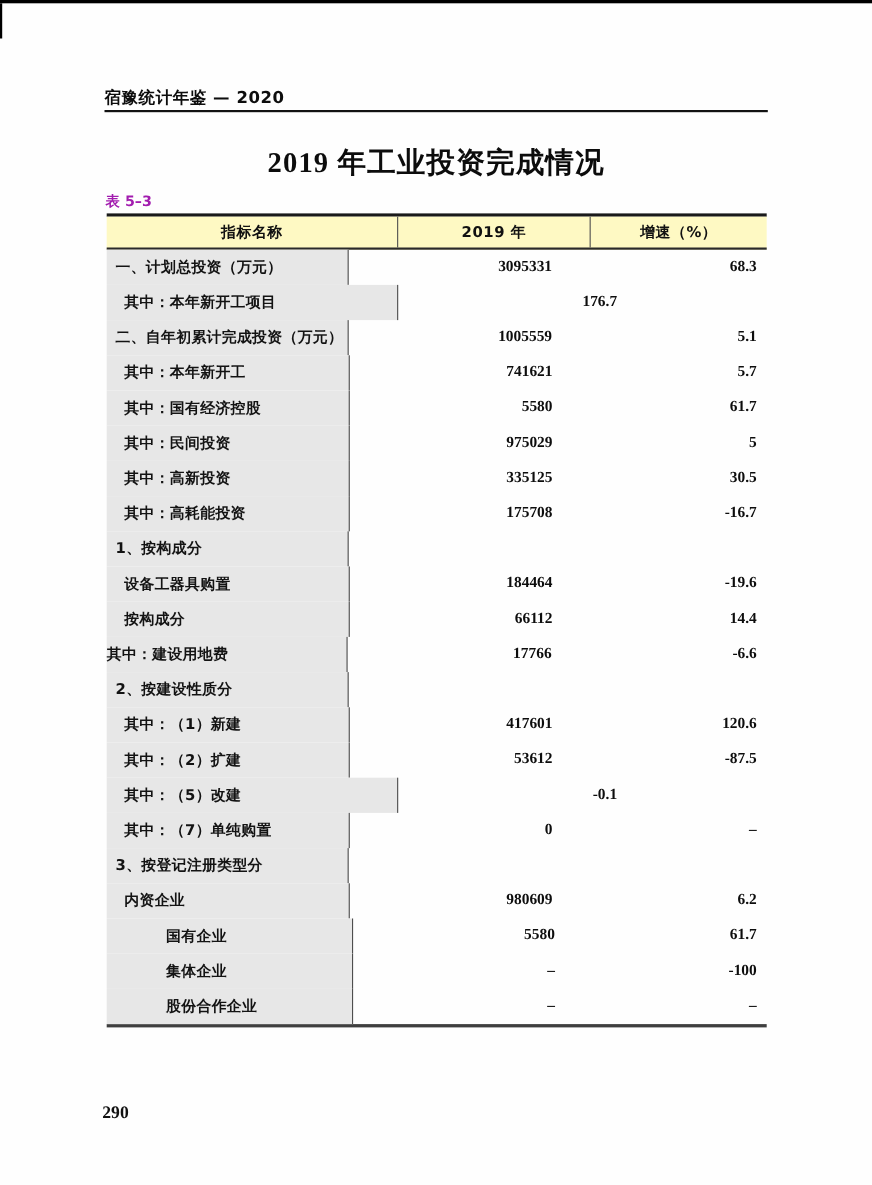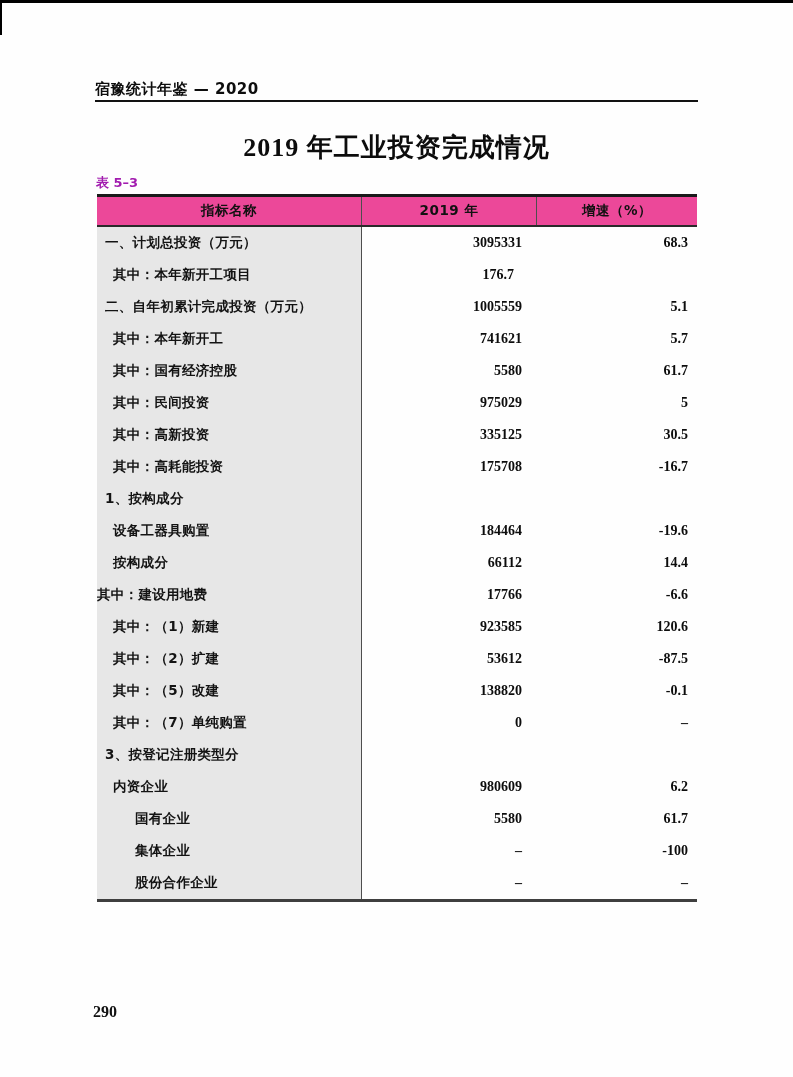--- a/index.html
+++ b/index.html
@@ -23,46 +23,46 @@
     letter-spacing:1px; color:#0c0c0c; line-height:32px;
   }
   .table-label {
     position:absolute; left:96px; top:174px; font-size:13px; font-weight:700; color:#a21caf;
   }
 
   .dtable {
     position:absolute; left:97px; top:194px; width:600px;
     border-top:3px solid #1a1a1a; border-bottom:3px solid #3f3f3f;
   }
-  .thead { display:flex; height:30px; background:#ec4899; border-bottom:2px solid #2a2a2a; }
+  .thead { display:flex; height:30px; background:#fef9c3; border-bottom:2px solid #2a2a2a; }
   .hc {
     display:flex; align-items:center; justify-content:center;
     font-size:13.5px; font-weight:700; letter-spacing:0.5px; color:#111;
   }
   .c1 { width:265px; }
   .c2 { width:174px; }
   .c3 { width:161px; }
   .thead .c1, .trow .c1 { border-right:1px solid #4e4e4e; }
   .thead .c3 { border-left:1px solid #4e4e4e; }
 
-  .trow { display:flex; height:32px; }
+  .trow { display:flex; height:32px;gap:47px; }
   .trow .c1 {
     background:#e7e7e7; display:flex; align-items:center;
     font-size:13.5px; font-weight:700; letter-spacing:0.3px; color:#131313;
   }
   .num {
     font-family:"Liberation Serif", serif; font-size:14px; font-weight:700; color:#0d0d0d;
     display:flex; align-items:center; justify-content:flex-end;
   }
   .trow .c2 { padding-right:14px;padding-left:36px; }
   .trow .c3 { padding-right:9px; }
   .ind1 { padding-left:8px; }
   .ind2 { padding-left:16px; }
   .ind3 { }
-  .ind4 { padding-left:38px; }
+  .ind4 { padding-left:54px; }
 
   .page-number {
     position:absolute; left:93px; top:1003px;
     font-family:"Liberation Serif", serif; font-size:16px; font-weight:700; color:#111;
   }
 </style>
 </head>
 <body>
 
 <div class="page">
@@ -135,32 +135,36 @@
           <div class="c1 ind2">按构成分</div>
           <div class="c2 num">66112</div>
           <div class="c3 num">14.4</div>
         </div>
         <div class="trow">
           <div class="c1 ind3">其中：建设用地费</div>
           <div class="c2 num">17766</div>
           <div class="c3 num">-6.6</div>
         </div>
         <div class="trow">
+          <div class="c1 ind1">2、按建设性质分</div>
+          <div class="c2 num"></div>
+          <div class="c3 num"></div>
+        </div>
+        <div class="trow">
           <div class="c1 ind2">其中：（1）新建</div>
-          <div class="c2 num">923585</div>
+          <div class="c2 num">417601</div>
           <div class="c3 num">120.6</div>
         </div>
         <div class="trow">
           <div class="c1 ind2">其中：（2）扩建</div>
           <div class="c2 num">53612</div>
           <div class="c3 num">-87.5</div>
         </div>
         <div class="trow">
           <div class="c1 ind2">其中：（5）改建</div>
-          <div class="c2 num">138820</div>
           <div class="c3 num">-0.1</div>
         </div>
         <div class="trow">
           <div class="c1 ind2">其中：（7）单纯购置</div>
           <div class="c2 num">0</div>
           <div class="c3 num">–</div>
         </div>
         <div class="trow">
           <div class="c1 ind1">3、按登记注册类型分</div>
           <div class="c2 num"></div>

